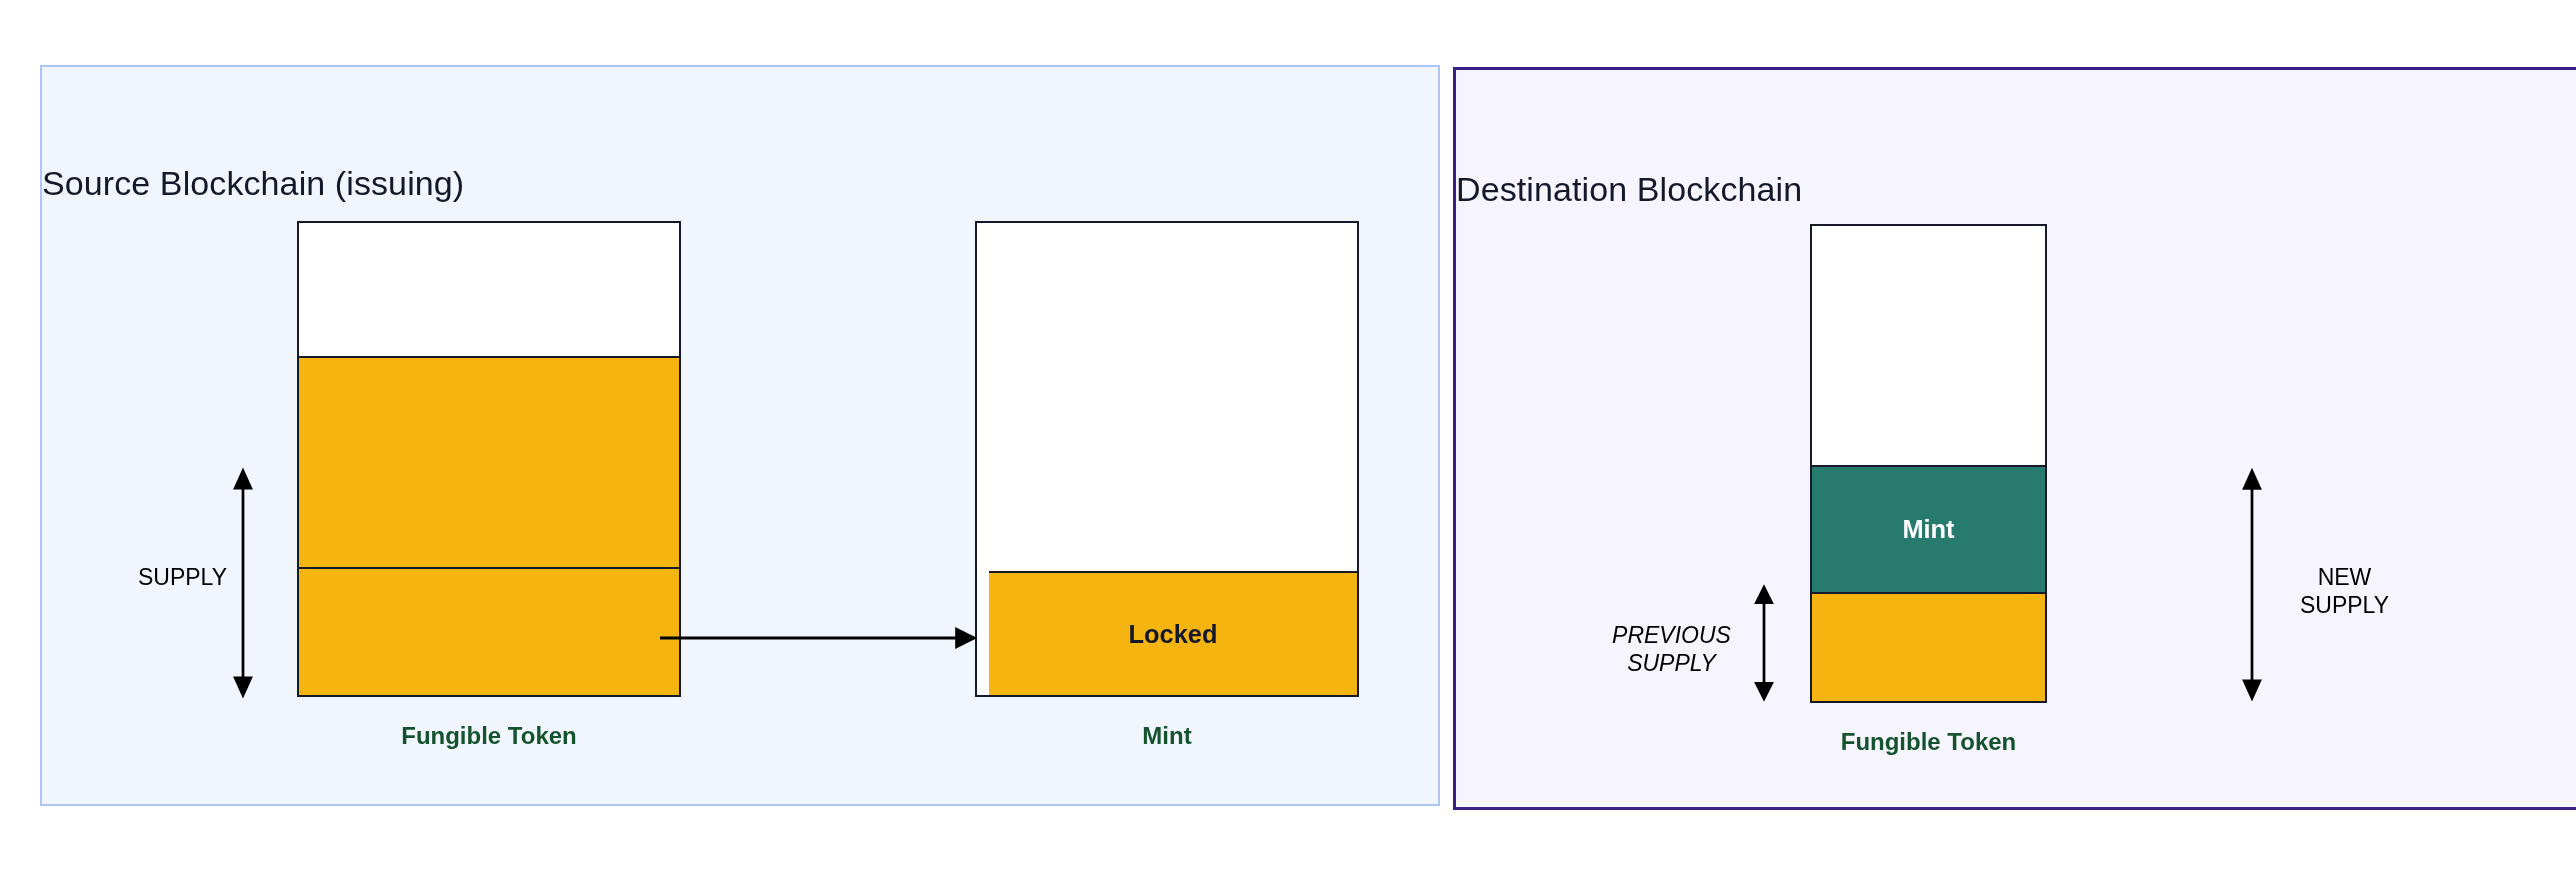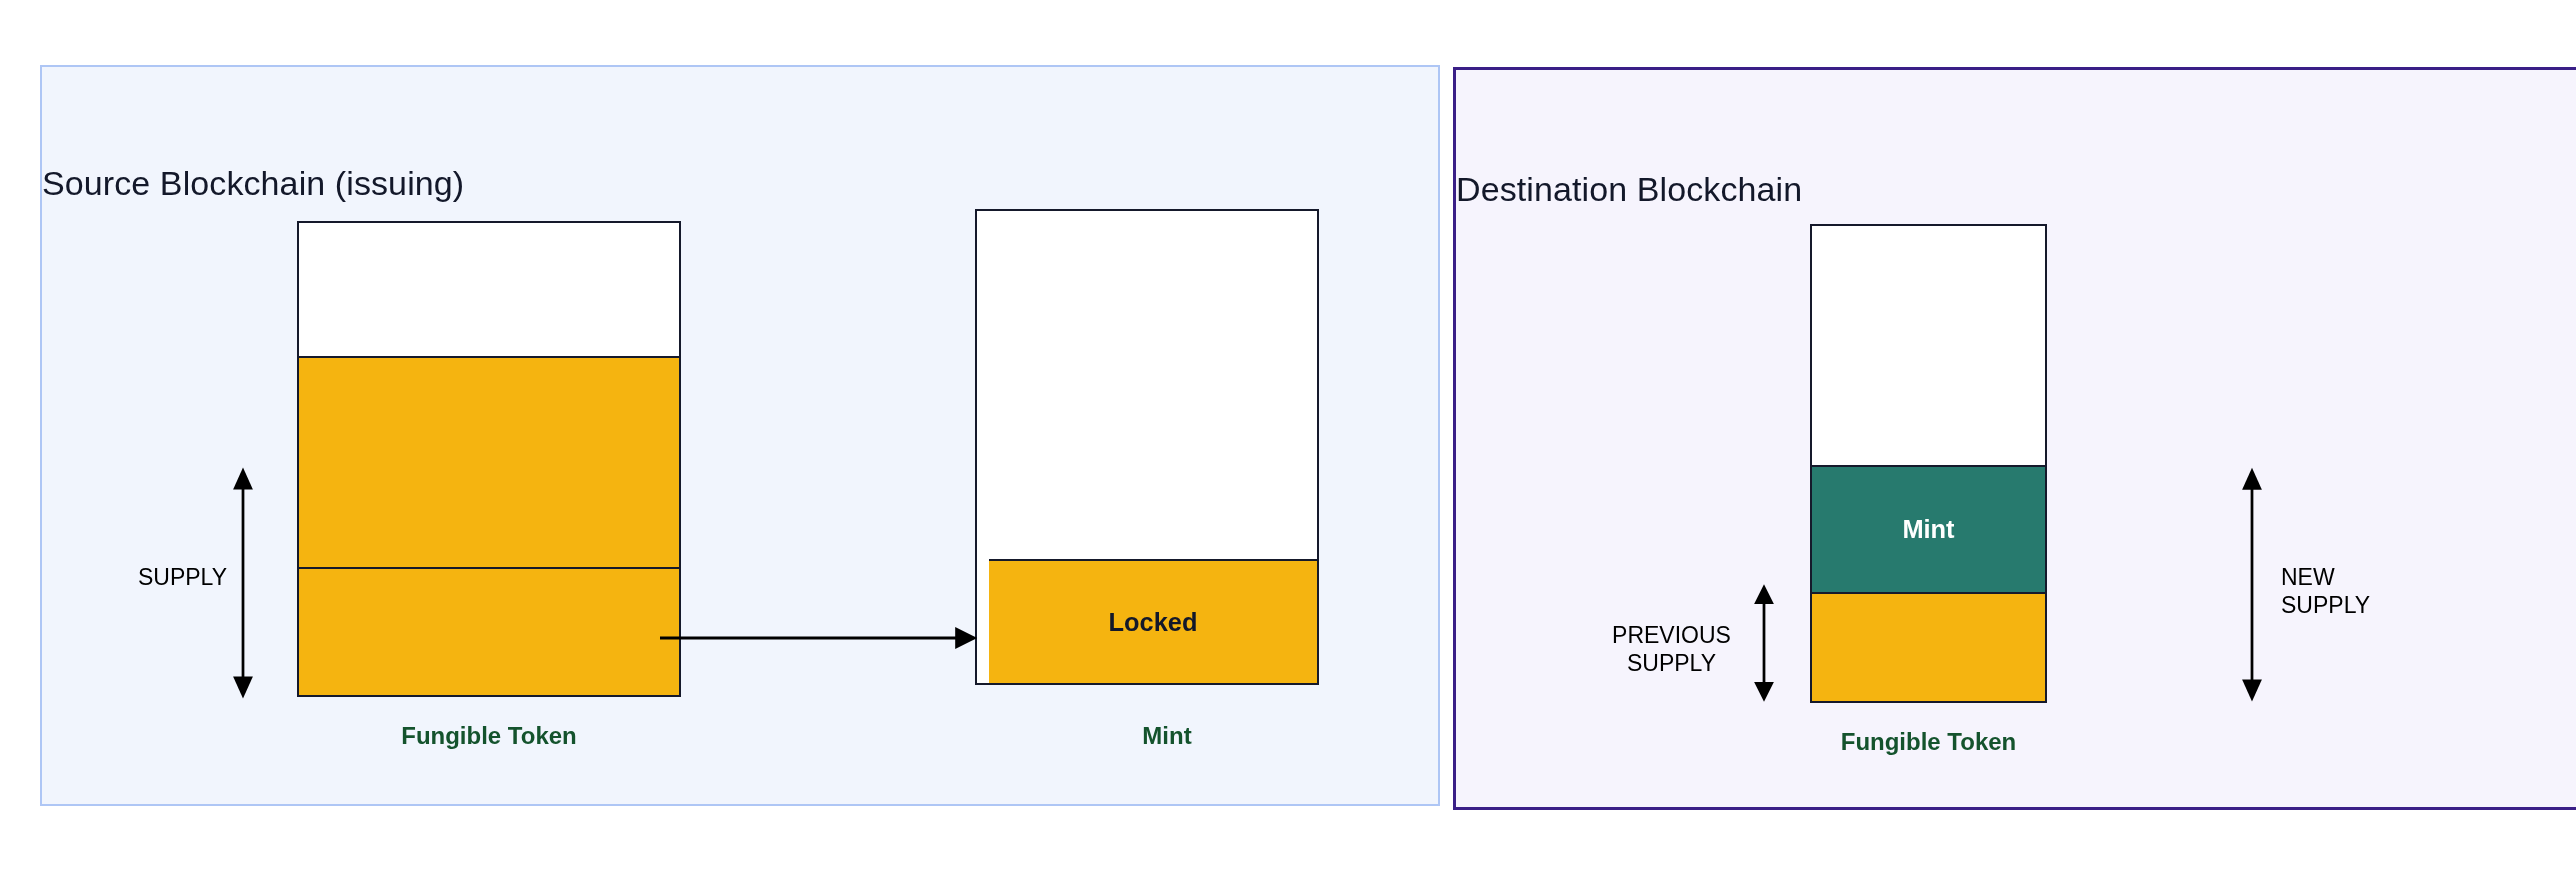--- a/index.html
+++ b/index.html
@@ -104,22 +104,22 @@
   }
   .caption--token-src {
     left: 297px;
     top: 722px;
     width: 384px;
   }
 
   
   .bar--pool {
     left: 975px;
-    top: 209px;
-    width: 344px;
+    top: 221px;
+    width: 384px;
     height: 476px;
     padding-left: 12px;
   }
   .caption--pool {
     left: 975px;
     top: 722px;
     width: 384px;
   }
 
   
@@ -144,24 +144,24 @@
     font-size: 23px;
     color: #000000;
     line-height: 1.22;
     white-space: pre-line;
   }
 
   .measure--supply { left: 232px; top: 467px; }
   .label--supply { left: 133px; top: 563px; text-align: center; width: 99px; }
 
   .measure--prev-supply { left: 1753px; top: 584px; }
-  .label--prev-supply { left: 1604px; top: 621px; text-align: center; width: 135px; }
+  .label--prev-supply { left: 1604px; top: 621px; text-align: center; width: 135px; font-style: italic; }
 
   .measure--new-supply { left: 2241px; top: 467px; }
-  .label--new-supply { left: 2281px; top: 563px; text-align: left; width: 127px; }
+  .label--new-supply { left: 2281px; top: 563px; text-align: center; width: 127px; }
 
   
   .transfer-arrow {
     position: absolute;
     left: 660px;
     top: 624px;
   }
 </style>
 </head>
 <body>

